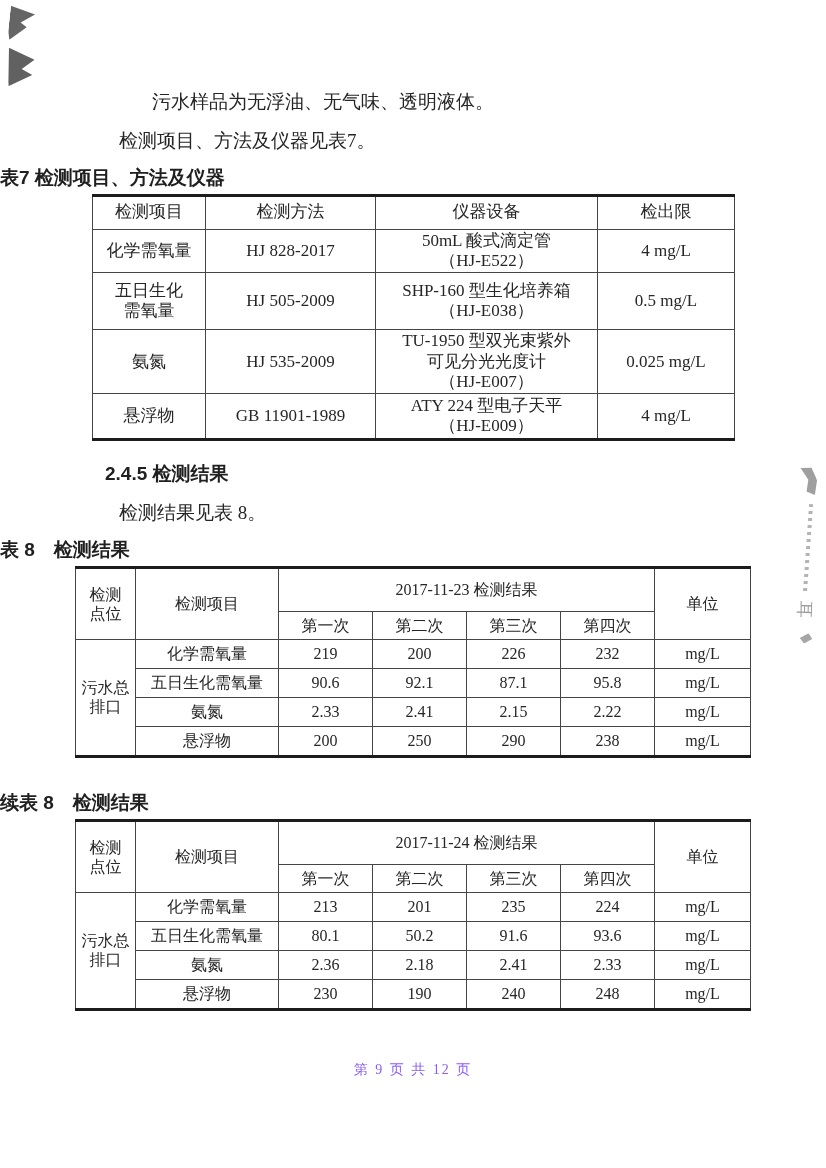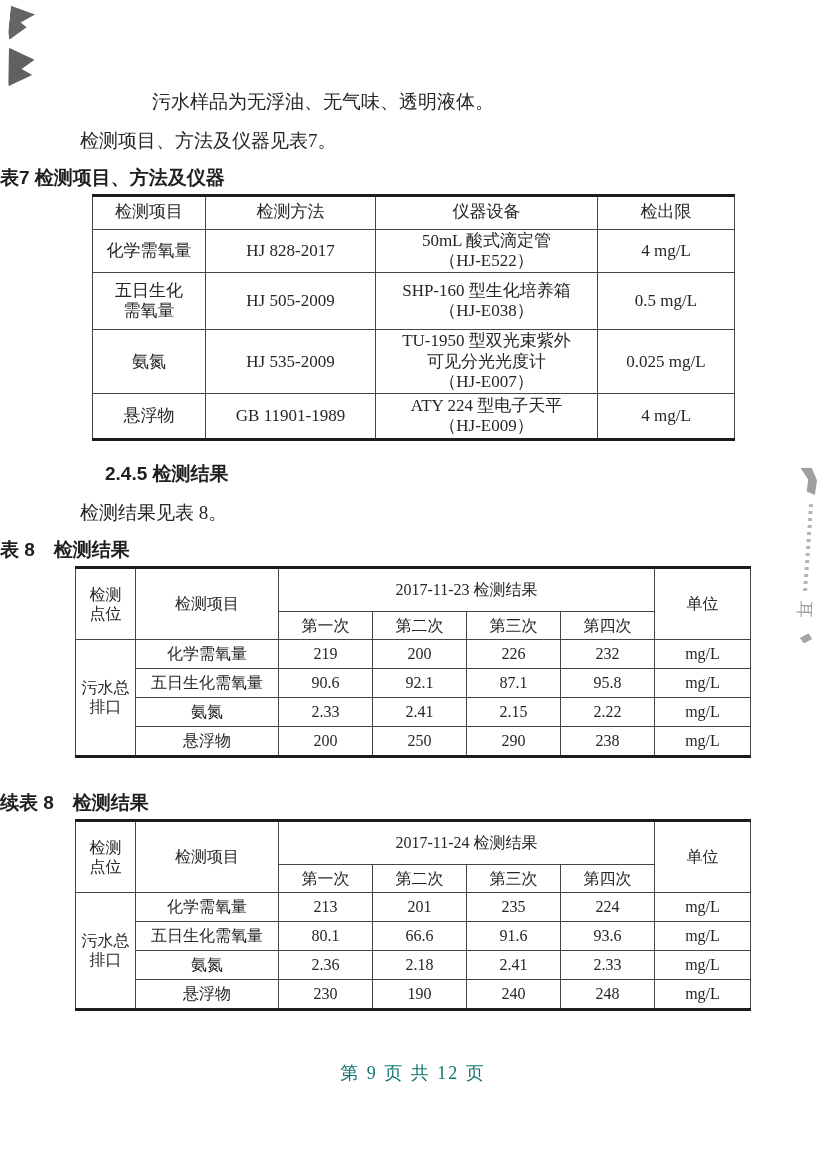--- a/index.html
+++ b/index.html
@@ -51,30 +51,30 @@
     transform:rotate(-12deg);
   }
   
   .intro{margin:90px 0 0 152px;font-size:19px;line-height:1.25;}
   .sec-heading{
     margin:16px 0 0 105px;
     font-family:"Liberation Sans","DejaVu Sans",sans-serif;
     font-weight:700;font-size:19px;line-height:1.25;color:#202020;
   }
   .sec-heading.second{margin-top:21px;}
-  .body-p{margin:15px 0 0 80px;font-size:19px;line-height:1.25;}
+  .body-p{margin:15px 0 0 119px;font-size:19px;line-height:1.25;}
   .tbl-caption{
     margin:12px 0 3px 0;
     font-family:"Liberation Sans","DejaVu Sans",sans-serif;
     font-weight:700;font-size:19px;color:#202020;
   }
   .tbl-caption.cont{margin-top:32px;}
   .page-footer{
     margin-top:50px;text-align:center;
-    font-size:18px;letter-spacing:2px;color:#0f766e;
+    font-size:14px;letter-spacing:2px;color:#8b5cf6;
   }
   
   table{border-collapse:collapse;table-layout:fixed;
         border-top:3px solid #1c1c1c;border-bottom:3px solid #1c1c1c;}
   td{border:1px solid #454545;text-align:center;vertical-align:middle;
      padding:1px 2px;overflow:hidden;}
   .ml{white-space:pre-line;line-height:1.2;}
   .t7{margin:0 0 0 92px;width:642px;font-size:17px;line-height:1.2;}
   .t7 .hr td{height:30px;}
   .t7 .r1 td{height:38px;}
@@ -249,21 +249,21 @@
         <td>化学需氧量</td>
         <td>213</td>
         <td>201</td>
         <td>235</td>
         <td>224</td>
         <td>mg/L</td>
       </tr>
       <tr class="dr">
         <td>五日生化需氧量</td>
         <td>80.1</td>
-        <td>66.6</td>
+        <td>50.2</td>
         <td>91.6</td>
         <td>93.6</td>
         <td>mg/L</td>
       </tr>
       <tr class="dr">
         <td>氨氮</td>
         <td>2.36</td>
         <td>2.18</td>
         <td>2.41</td>
         <td>2.33</td>

